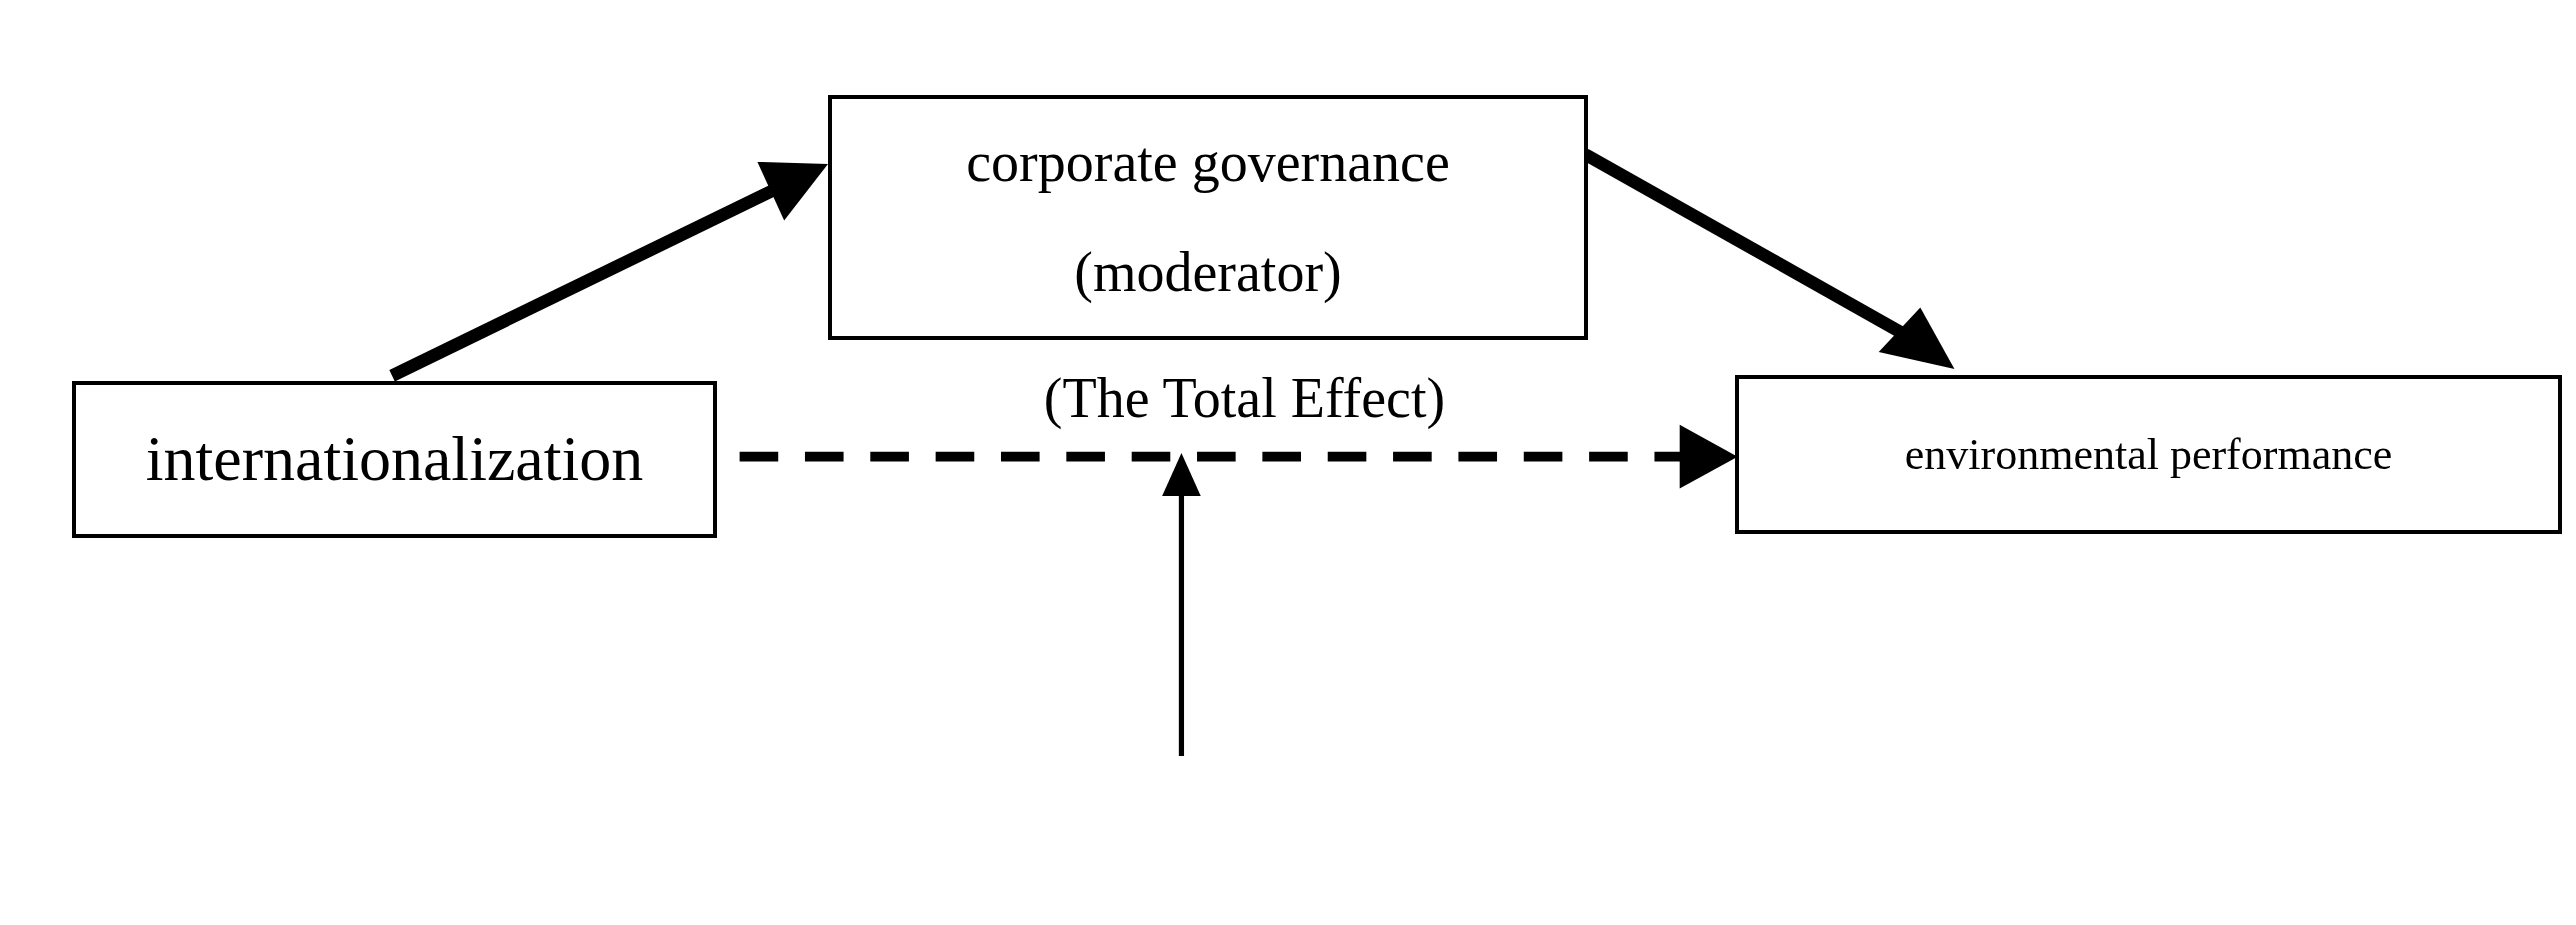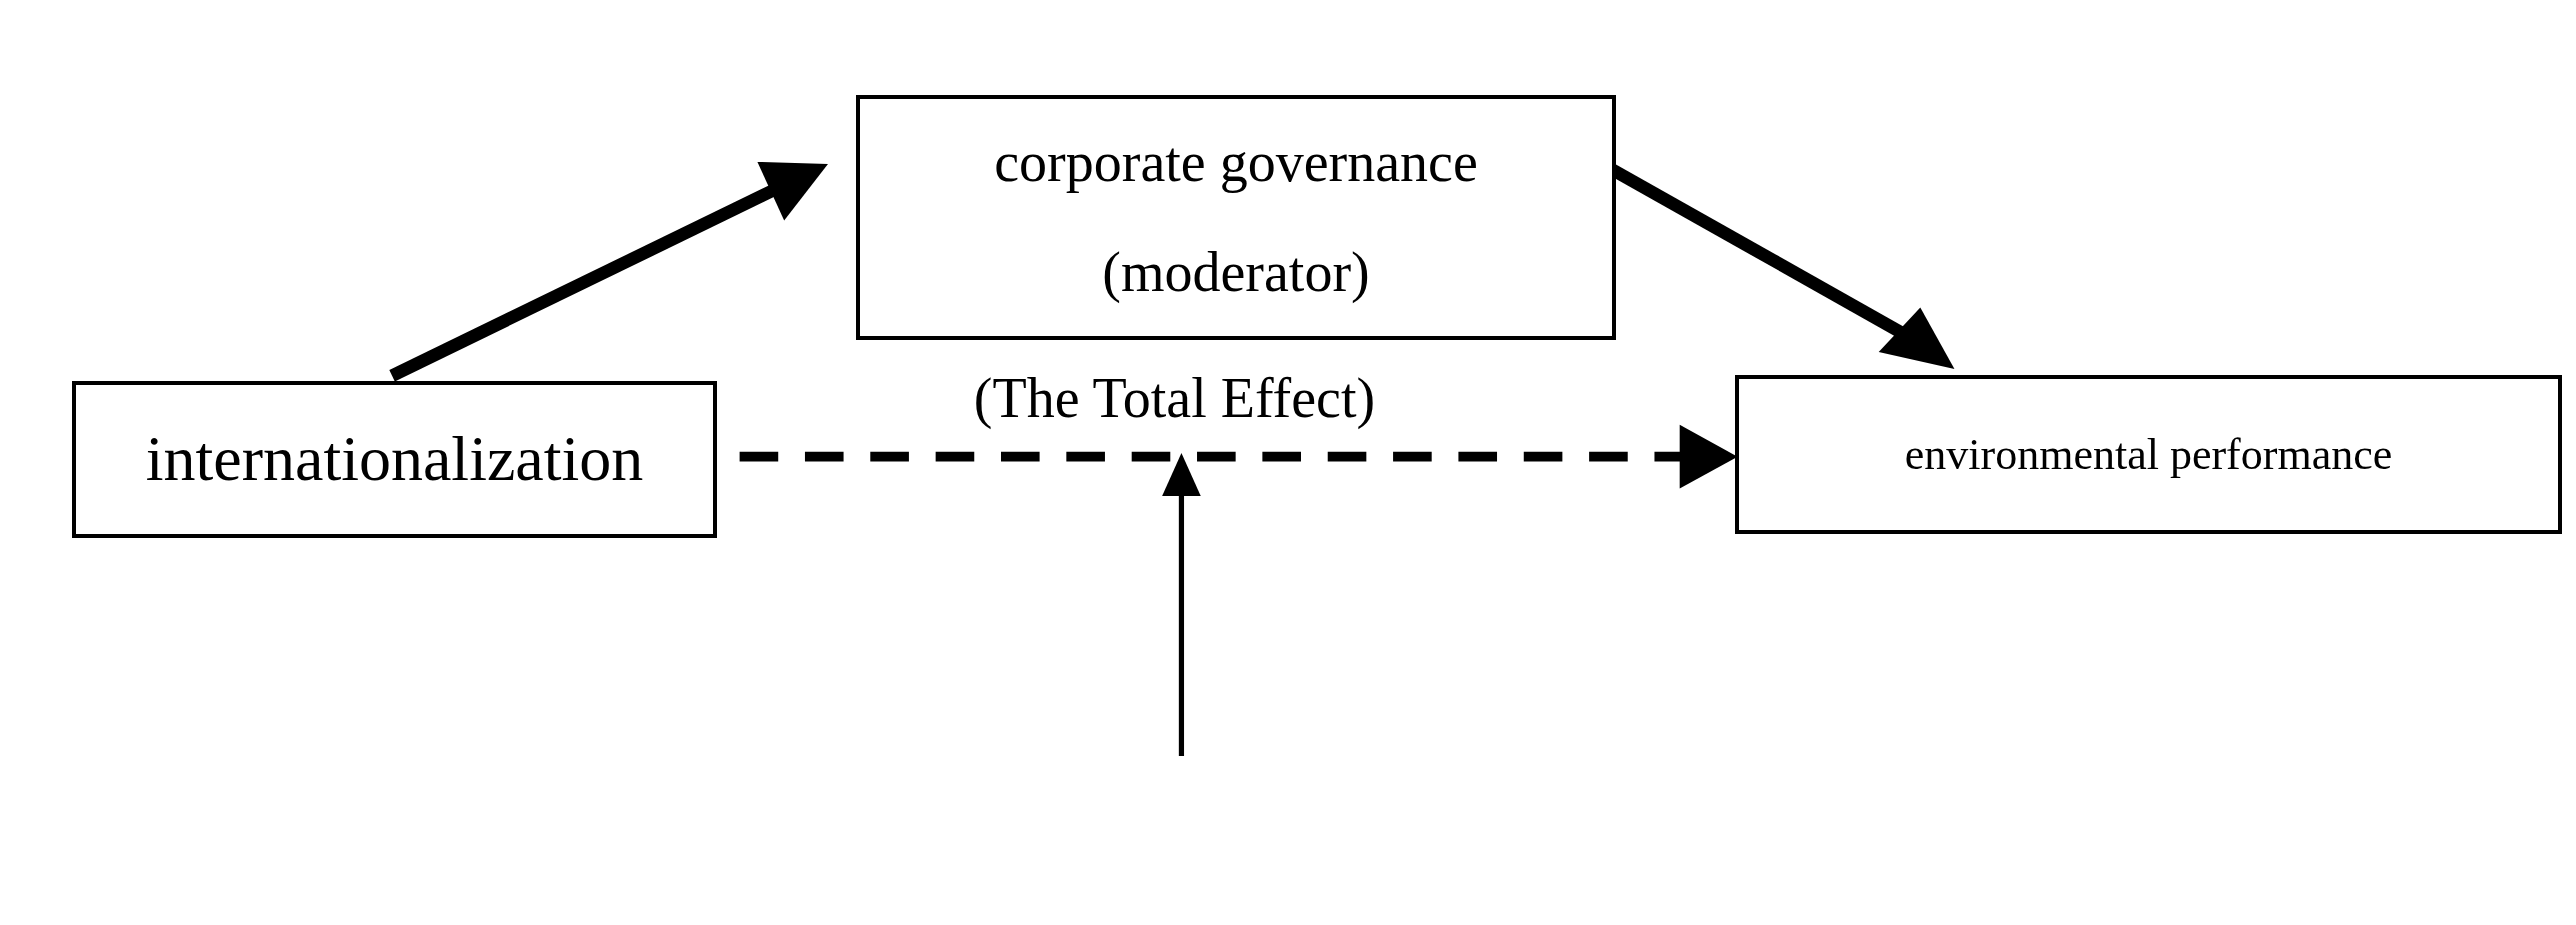--- a/index.html
+++ b/index.html
@@ -45,21 +45,20 @@
     height: 157px;
     font-size: 64px;
     margin-left: 44px;
   }
   #box-corporate-governance {
     left: 828px;
     top: 95px;
     width: 760px;
     height: 245px;
     font-size: 56px;
-    margin-left: 28px;
   }
   #box-corporate-governance .node-line + .node-line {
     margin-top: 28px;
   }
   #box-environmental-performance {
     left: 1735px;
     top: 375px;
     width: 827px;
     height: 159px;
     font-size: 44px;
@@ -71,21 +70,21 @@
     height: 151px;
     font-size: 52px;
   }
   #label-moderating-effect {
     left: 880px;
     top: 16.3px;
     width: 633px;
     font-size: 56px;
   }
   #label-total-effect {
-    left: 940px;
+    left: 1010px;
     top: 370px;
     width: 469px;
     font-size: 56px;
   }
   #label-heterogeneity {
     left: 1212px;
     top: 621px;
     width: 401px;
     font-size: 53px;
   }

